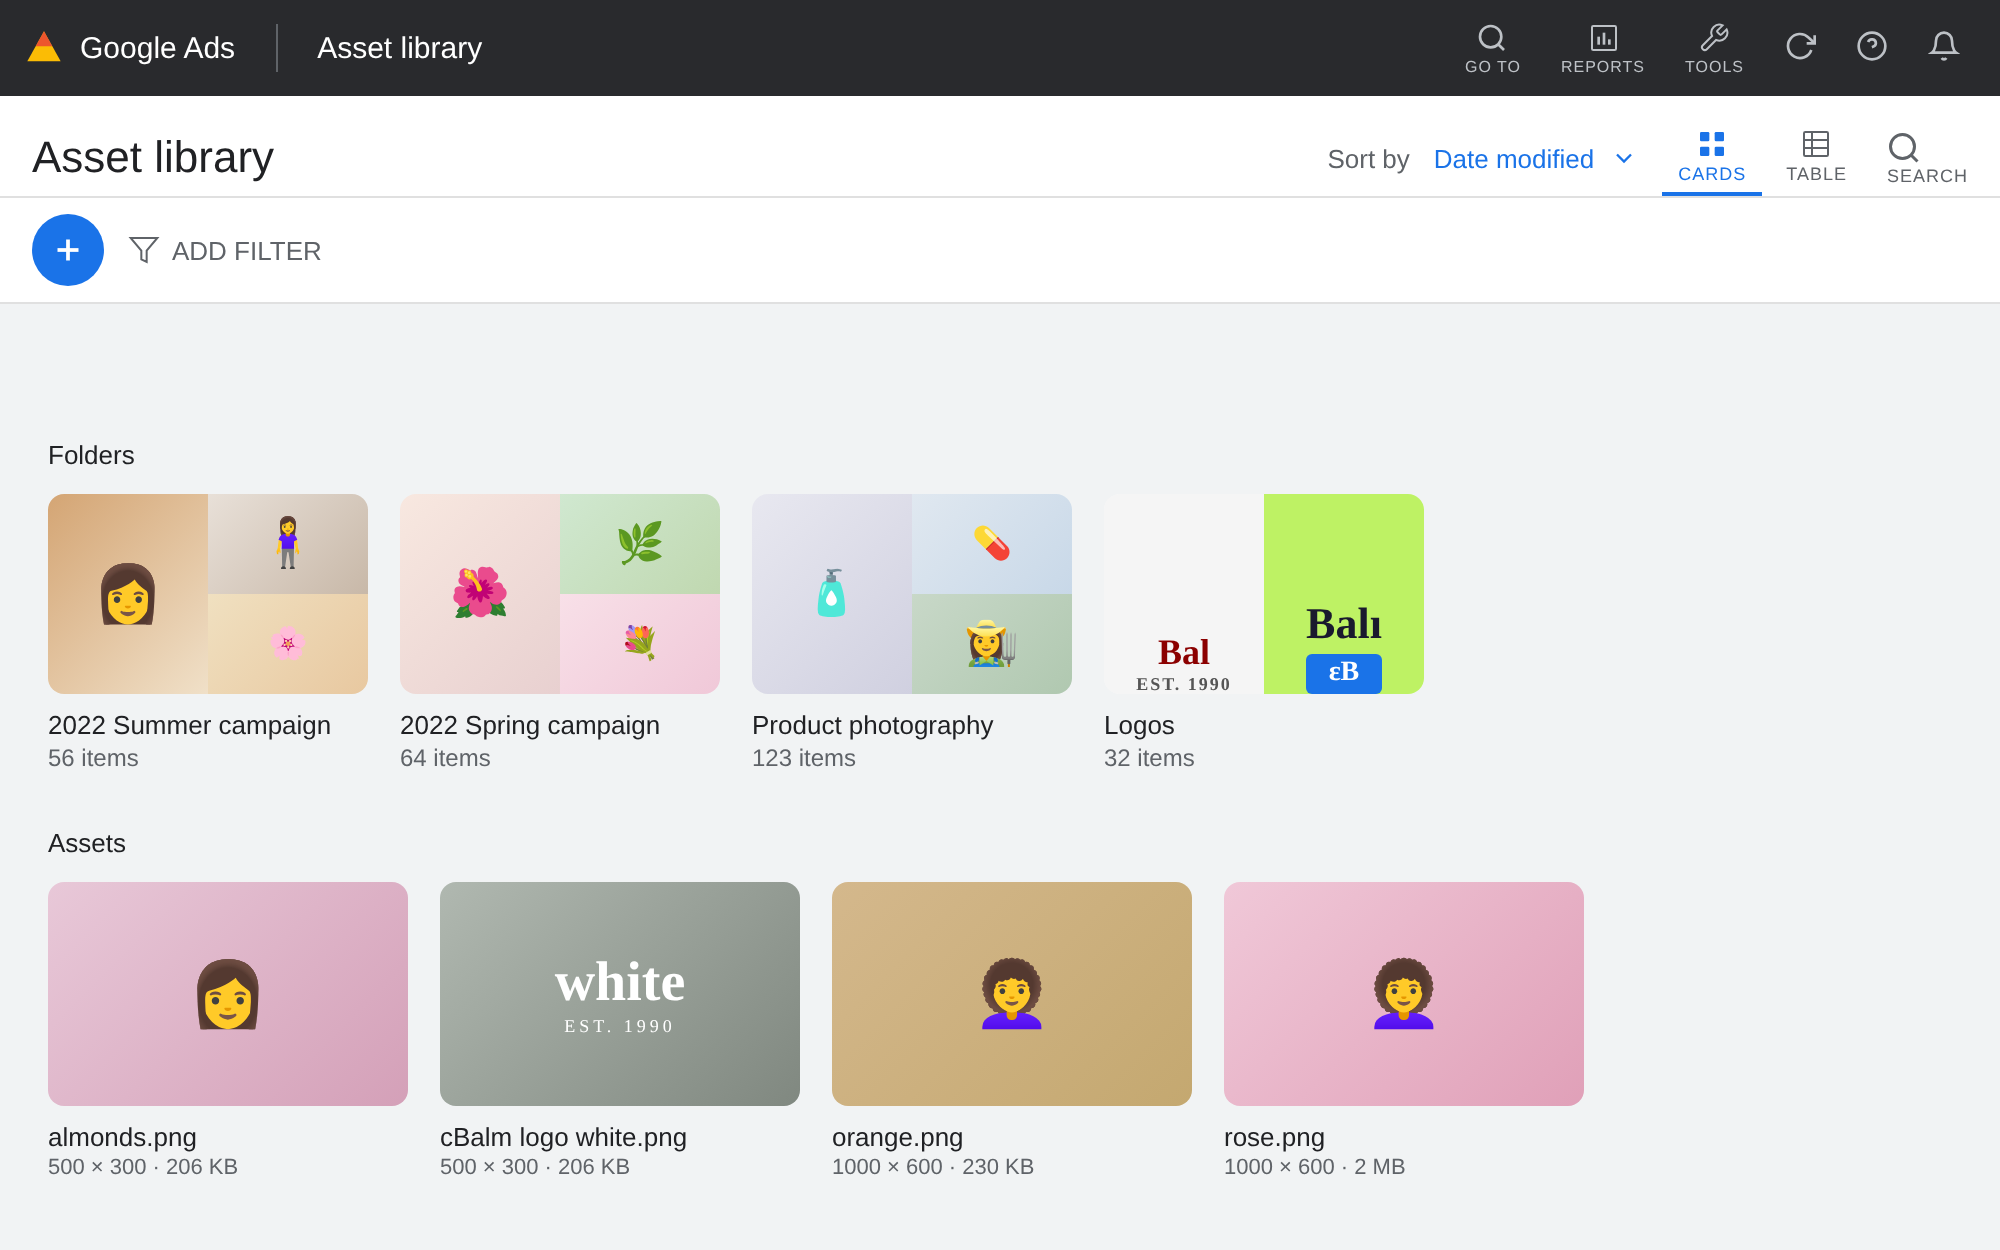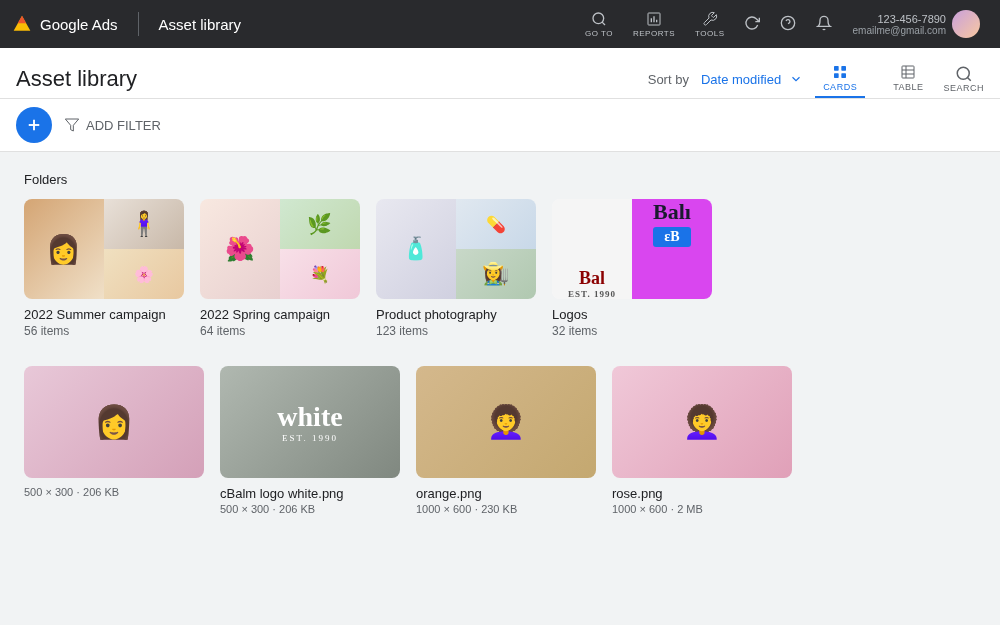--- a/index.html
+++ b/index.html
@@ -95,21 +95,21 @@
       color: #1a73e8;
       font-size: 13px;
       cursor: pointer;
       display: flex;
       align-items: center;
       gap: 8px;
     }
     .view-icons {
       display: flex;
       align-items: center;
-      gap: 20px;
+      gap: 4px;
     }
     .view-btn {
       display: flex;
       flex-direction: column;
       align-items: center;
       padding: 4px 8px;
       cursor: pointer;
       border-bottom: 2px solid transparent;
       font-size: 9px;
       color: #5f6368;
@@ -152,29 +152,30 @@
       color: #5f6368;
       font-size: 13px;
       cursor: pointer;
     }
     .search-icon-right {
       margin-left: auto;
       cursor: pointer;
       color: #5f6368;
       display: flex;
       flex-direction: column;
-      align-items: center;
+      align-items: flex-start;
       font-size: 9px;
       letter-spacing: 0.5px;
       text-transform: uppercase;
     }
 
     
     .main-content {
       padding: 20px 24px;
+      margin-top: 48px;
     }
     .section-label {
       font-size: 13px;
       font-weight: 500;
       color: #202124;
       margin-bottom: 12px;
     }
 
     
     .folders-grid {
@@ -246,23 +247,23 @@
       width: 50%;
       height: 100%;
       background: #f5f5f5;
       display: flex;
       align-items: flex-end;
       justify-content: center;
     }
     .logo-right {
       width: 50%;
       height: 100%;
-      background: #d946ef;
-      display: flex;
-      align-items: flex-start;
+      background: #bef264;
+      display: flex;
+      align-items: flex-end;
       justify-content: center;
     }
     .logo-text-left {
       font-family: serif;
       font-size: 18px;
       font-weight: 900;
       color: #8B0000;
       text-align: center;
     }
     .logo-text-left span { color: #333; font-size: 10px; display: block; }
@@ -389,27 +390,20 @@
         <circle cx="12" cy="12" r="10" stroke="#bdc1c6" stroke-width="2"></circle>
         <path d="M9.09 9a3 3 0 0 1 5.83 1c0 2-3 3-3 3" stroke="#bdc1c6" stroke-width="2" fill="none"></path>
         <line x1="12" y1="17" x2="12.01" y2="17" stroke="#bdc1c6" stroke-width="2"></line>
       </svg>
     </div>
     <div class="nav-icon-btn" style="min-width:32px;">
       <svg width="16" height="16" viewBox="0 0 24 24" fill="none">
         <path d="M18 8A6 6 0 0 0 6 8c0 7-3 9-3 9h18s-3-2-3-9" stroke="#bdc1c6" stroke-width="2"></path>
         <path d="M13.73 21a2 2 0 0 1-3.46 0" stroke="#bdc1c6" stroke-width="2"></path>
       </svg>
-    </div>
-    <div class="nav-user">
-      <div style="text-align:right;">
-        <div style="font-size:11px;color:#bdc1c6;">123-456-7890</div>
-        <div style="font-size:10px;color:#9aa0a6;">emailme@gmail.com</div>
-      </div>
-      <div class="nav-avatar-img"></div>
     </div>
   </div>
 </nav>
 
 <div class="sub-header">
   <h1 class="sub-header-title">Asset library</h1>
   <div class="sub-header-right">
     <span class="sort-label">Sort by</span>
     <span class="sort-value">
       <span>Date modified</span>
@@ -519,27 +513,29 @@
             </div>
           </div>
         </div>
       </div>
       <div class="folder-name">Logos</div>
       <div class="folder-count">32 items</div>
     </div>
 
   </div>
 
+  <div class="section-label">Assets</div>
 
   <div class="assets-grid">
 
     <div class="asset-card">
       <div class="asset-thumb">
         <div class="asset-almonds">👩</div>
       </div>
+      <div class="asset-name">almonds.png</div>
       <div class="asset-meta">500 × 300 · 206 KB</div>
     </div>
 
     <div class="asset-card">
       <div class="asset-thumb">
         <div class="asset-cbalm">
           <div class="cbalm-big">white</div>
           <div class="cbalm-small">EST. 1990</div>
         </div>
       </div>

